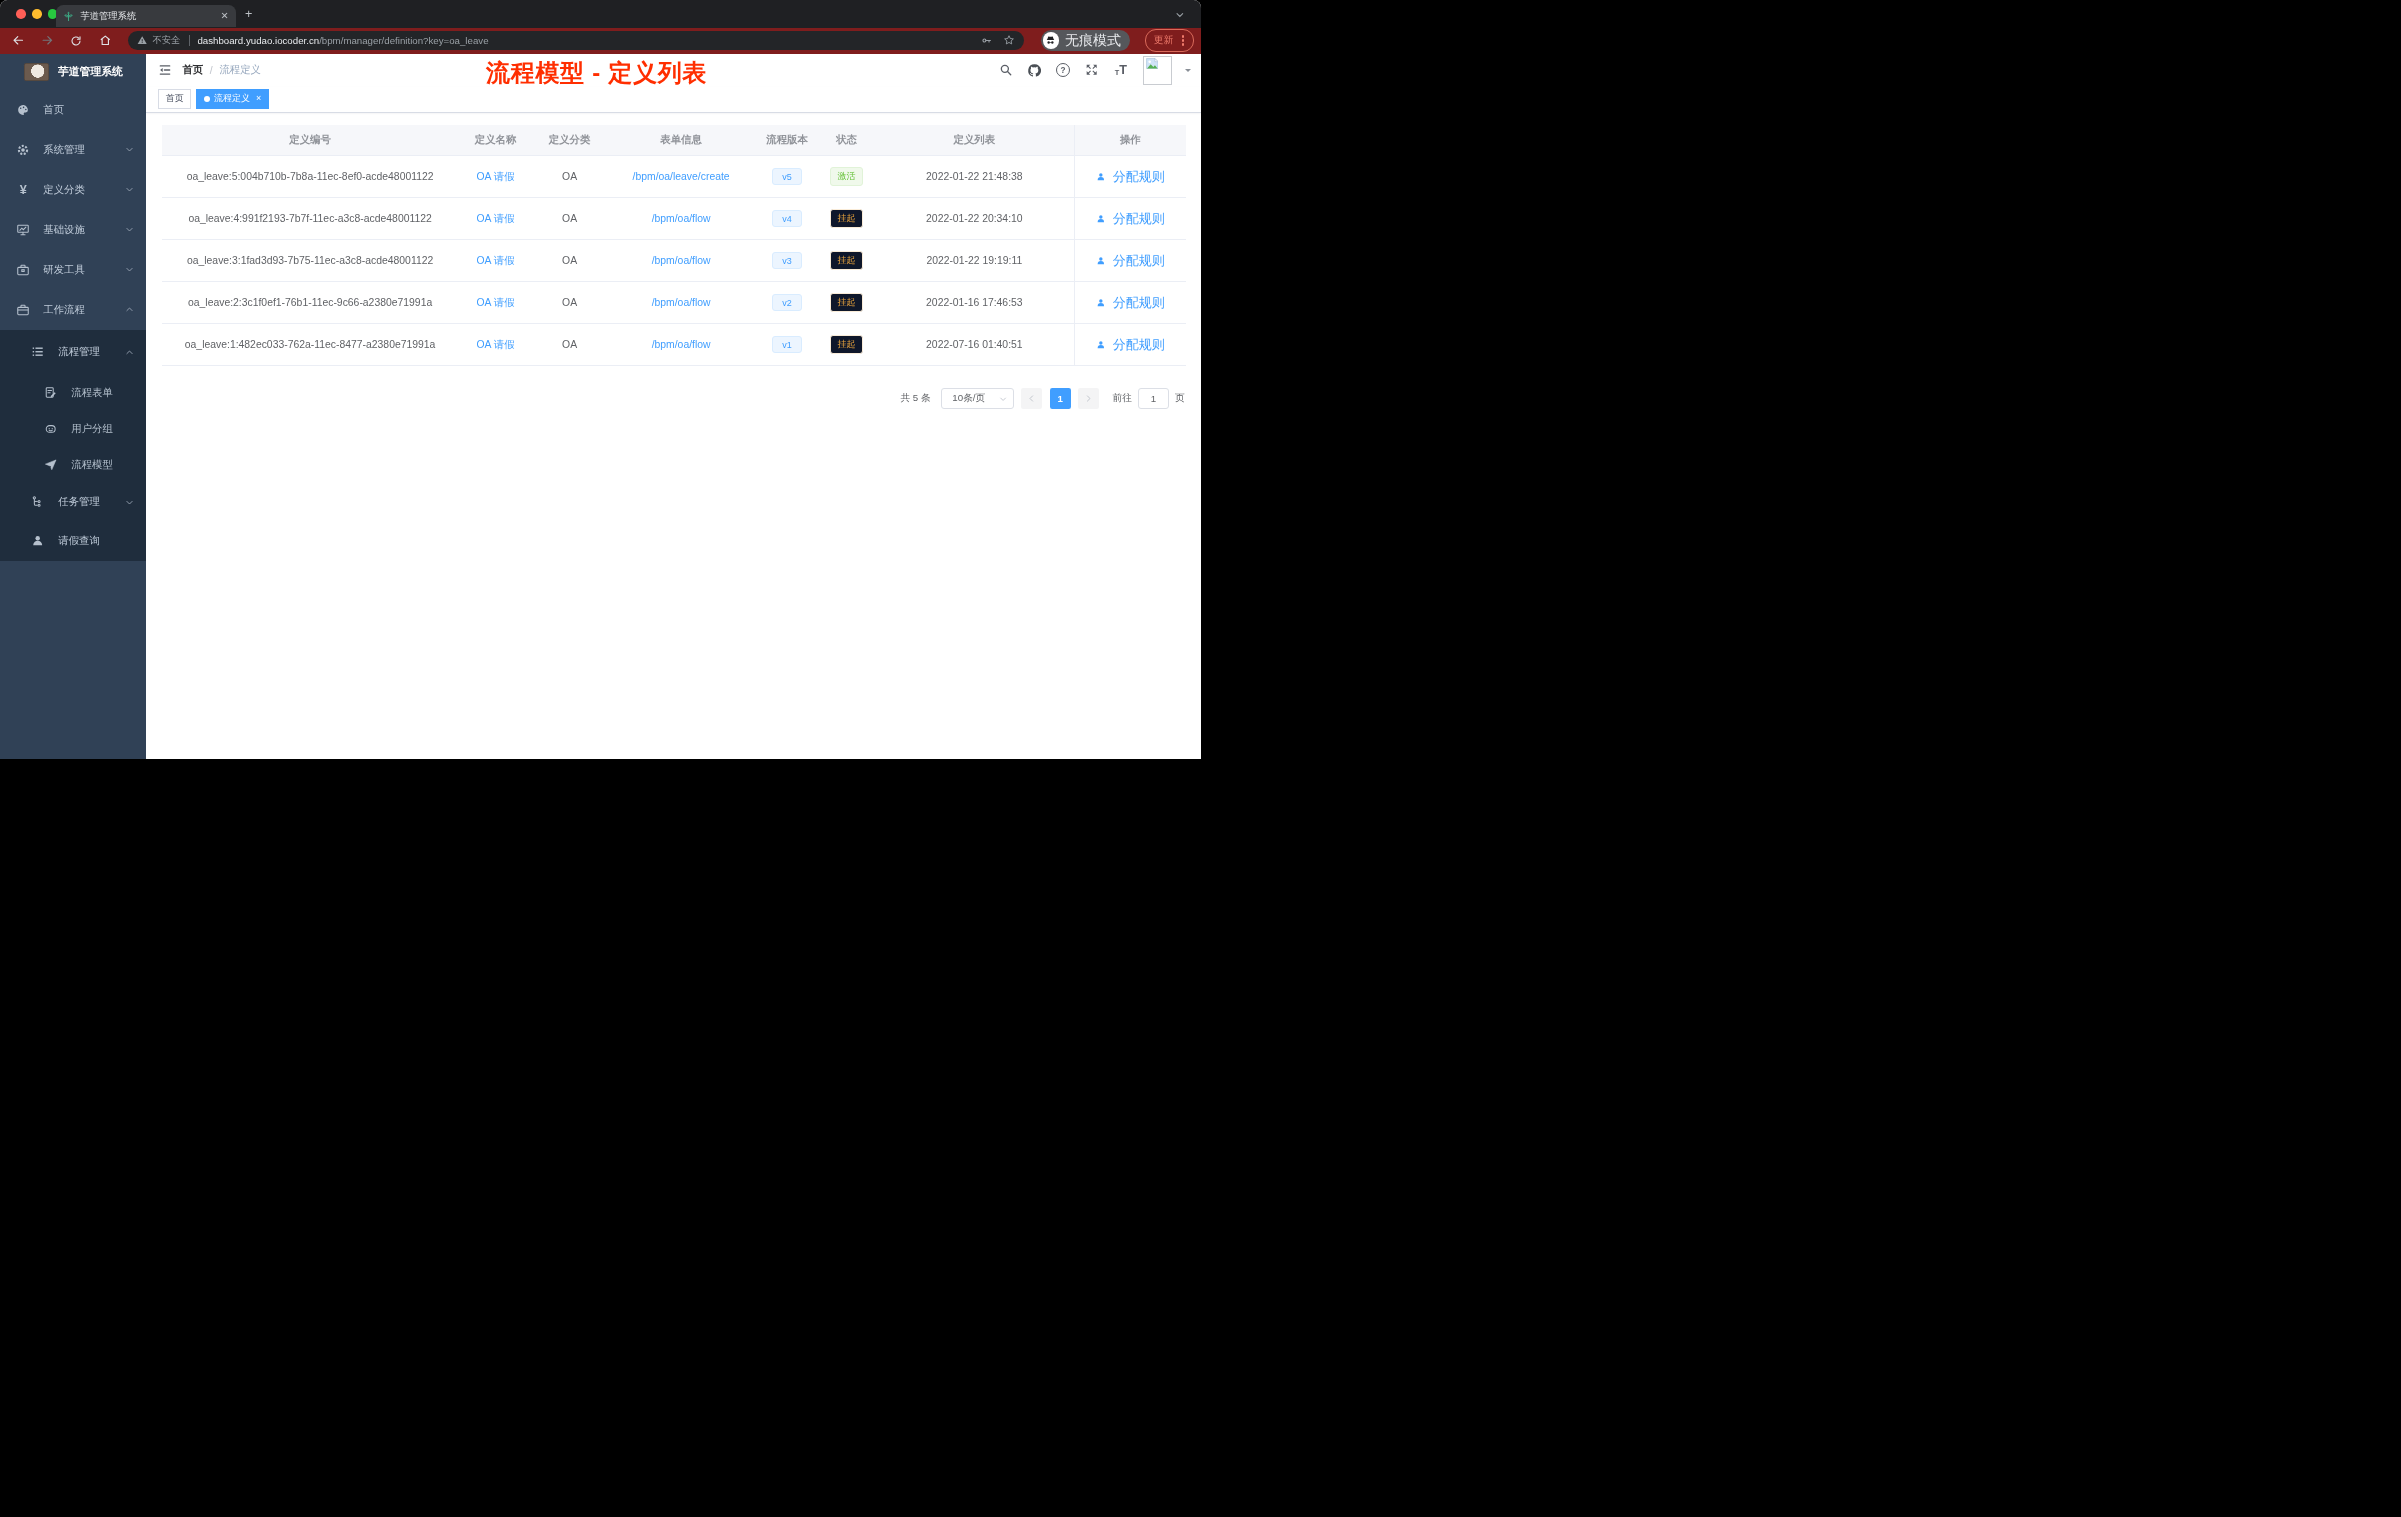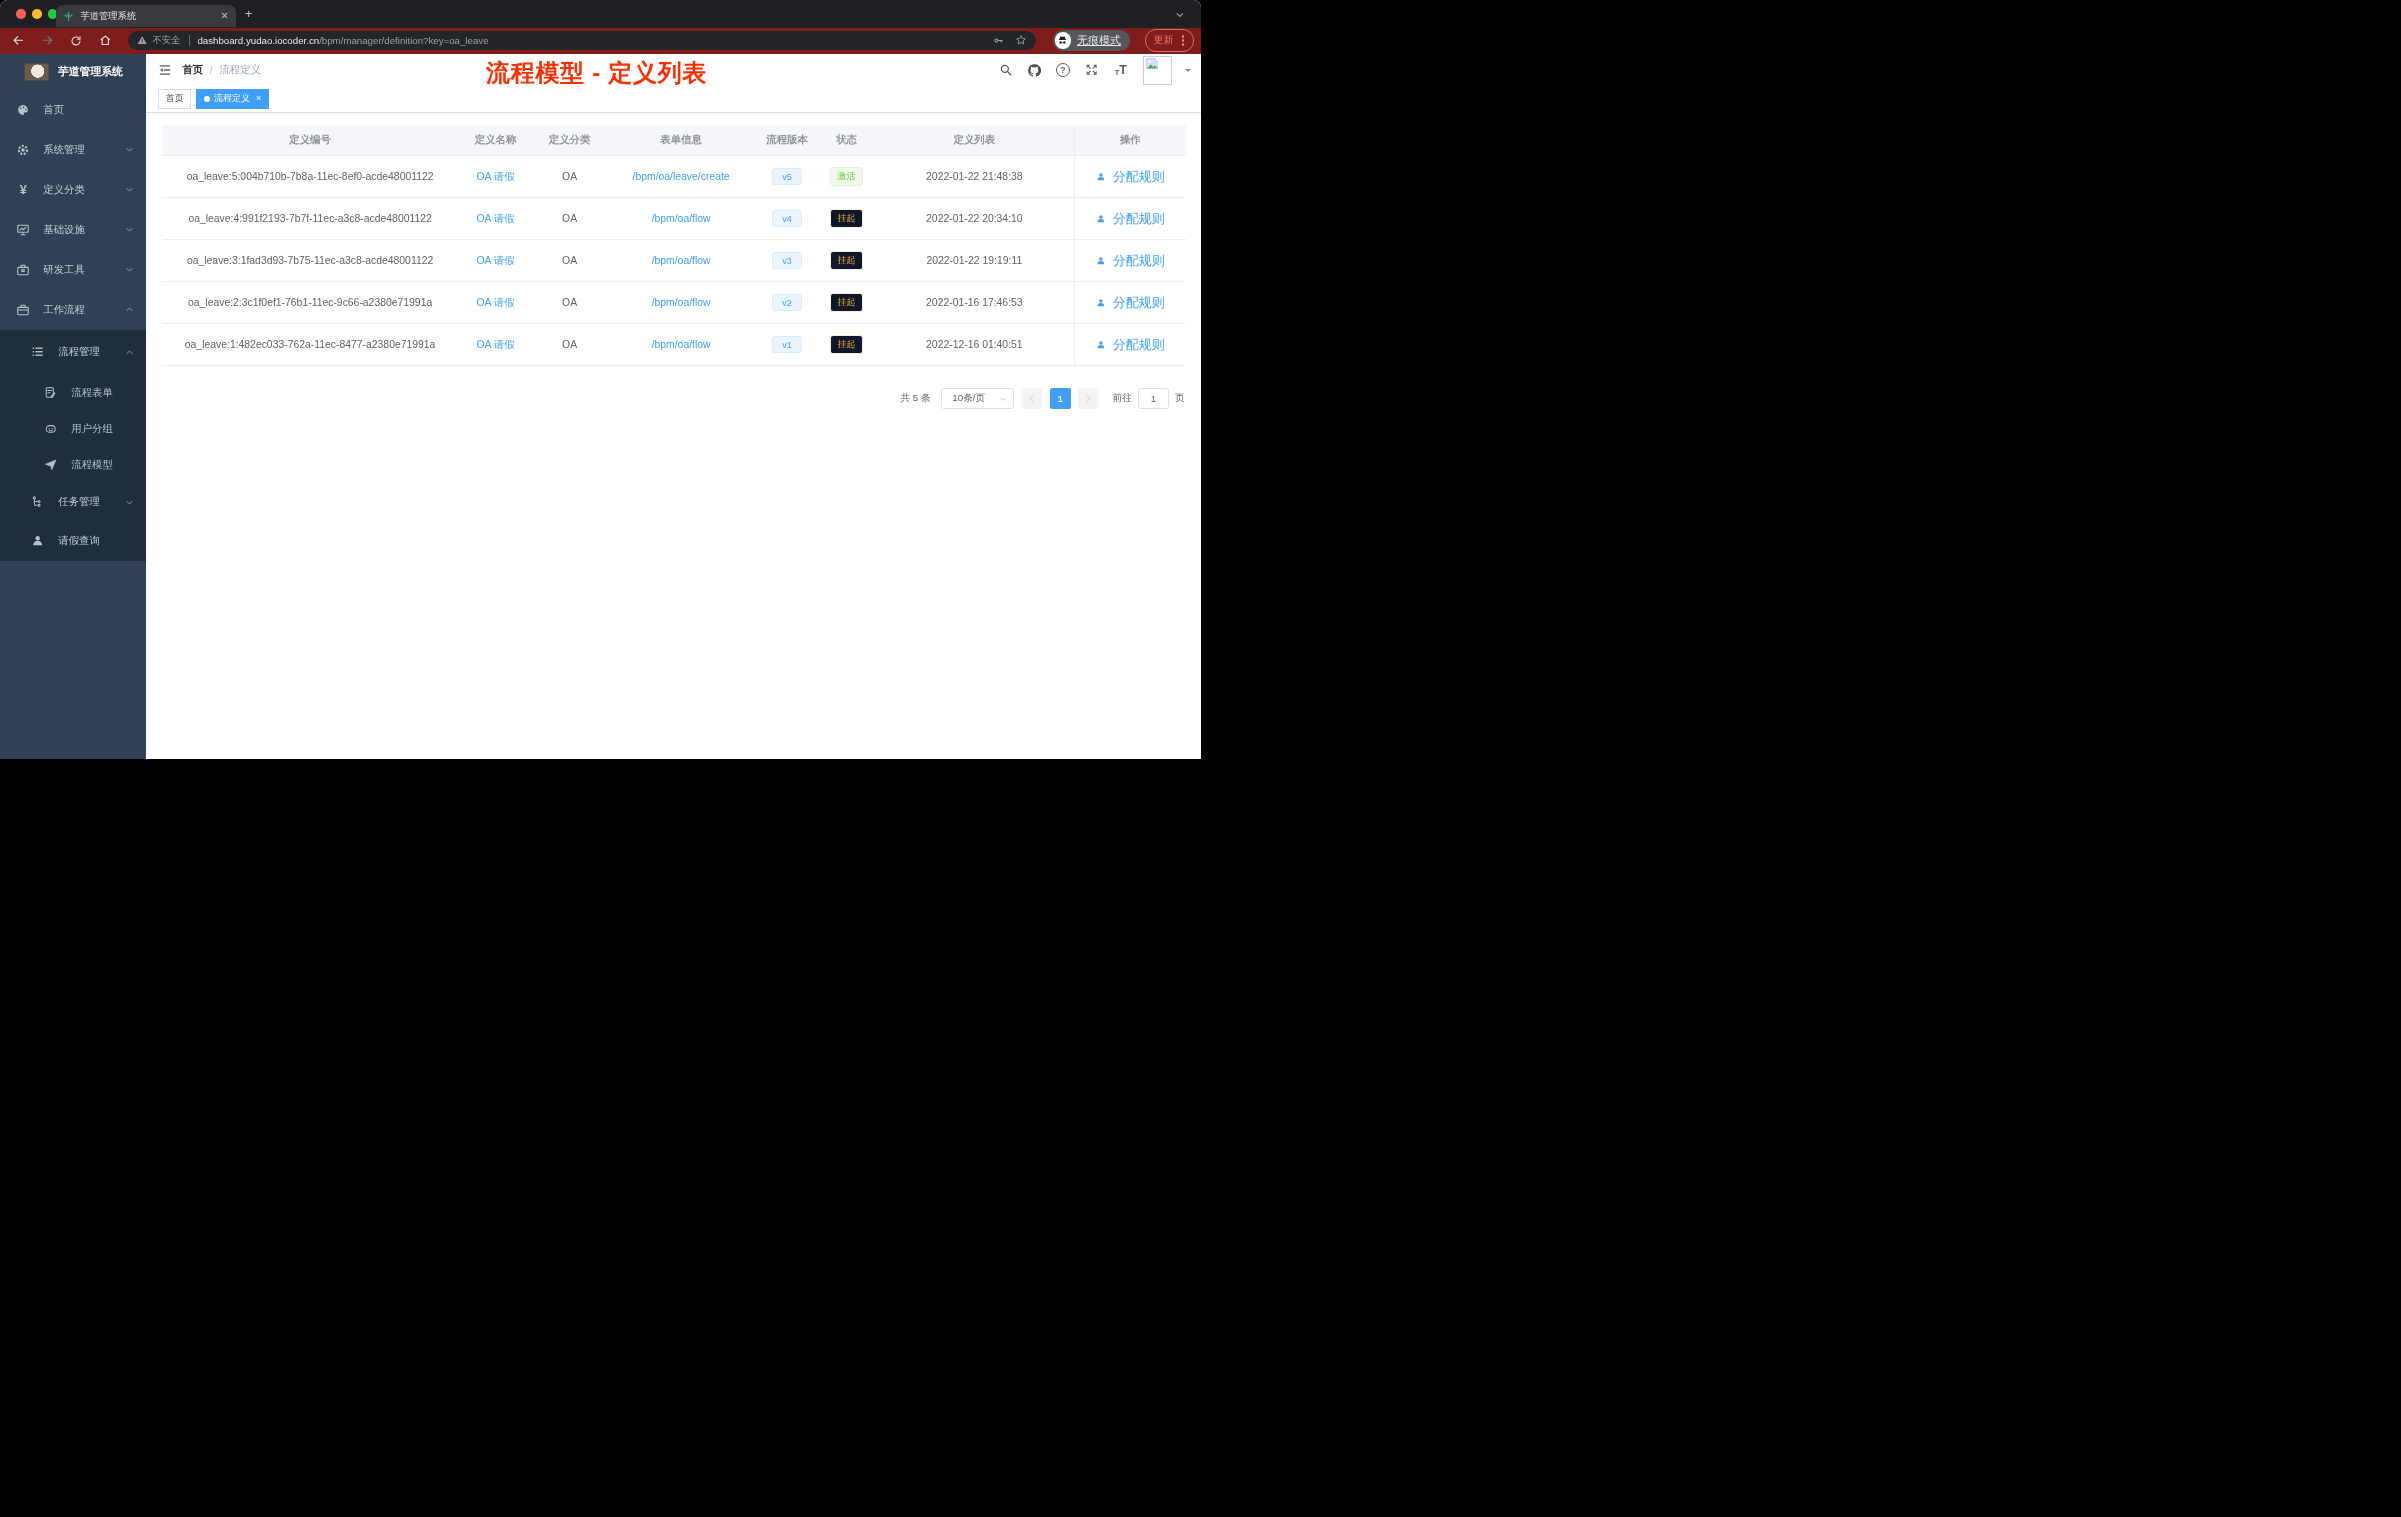--- a/index.html
+++ b/index.html
@@ -31,21 +31,21 @@
   .sec-label{color:#9aa0a6;font-size:9.3px;}
   .url-sep{width:0.7px;height:10.4px;background:#5f6368;margin:0 3px;}
   .url{font-size:9.7px;white-space:nowrap;overflow:hidden;flex:1;min-width:0;}
   .url .domain{color:#e8eaed;} .url .path{color:#9aa0a6;}
   .omni-right{margin-left:auto;display:flex;gap:10.4px;color:#9aa0a6;align-items:center;}
   .incog{
     height:21px;background:#55575b;border-radius:10.4px;display:flex;align-items:center;
     gap:6px;padding:0 9px 0 2.2px;margin-left:4.5px;
   }
   .incog-circle{width:16.3px;height:16.3px;border-radius:50%;background:#fff;display:flex;align-items:center;justify-content:center;}
-  .incog-label{color:#e8eaed;font-size:11px;white-space:nowrap;text-decoration:underline;}
+  .incog-label{color:#e8eaed;font-size:14px;white-space:nowrap;}
   .update-pill{
     height:21px;border:1.1px solid #d96a5a;border-radius:11px;display:flex;align-items:center;
     gap:9px;padding:0 8.2px;margin-left:6.7px;color:#f07b6c;
   }
   .update-label{font-size:9.7px;white-space:nowrap;}
   .kebab{display:flex;flex-direction:column;gap:1.9px;}
   .kebab i{width:2.2px;height:2.2px;border-radius:50%;background:#f07b6c;display:block;}
   
   .app{display:flex;height:705px;}
   .sidebar{width:146px;background:#304156;flex-shrink:0;color:#bfcbd9;overflow:hidden;}
@@ -563,21 +563,21 @@
                     <span>分配规则</span>
                   </span></td>
             </tr>
             <tr>
               <td>oa_leave:1:482ec033-762a-11ec-8477-a2380e71991a</td>
               <td><a class="lnk">OA 请假</a></td>
               <td>OA</td>
               <td><a class="lnk">/bpm/oa/flow</a></td>
               <td><span class="vtag">v1</span></td>
               <td><span class="stag warning">挂起</span></td>
-              <td>2022-12-16 01:40:51</td>
+              <td>2022-07-16 01:40:51</td>
               <td class="col-action"><span class="action-link">
                     <svg width="9.7" height="9.7" viewBox="0 0 24 24" fill="#409eff">
                       <circle cx="12" cy="7.5" r="4.2"></circle>
                       <path d="M4 20.5a8 8 0 0 1 16 0z"></path>
                     </svg>
                     <span>分配规则</span>
                   </span></td>
             </tr>
           </tbody>
         </table>

